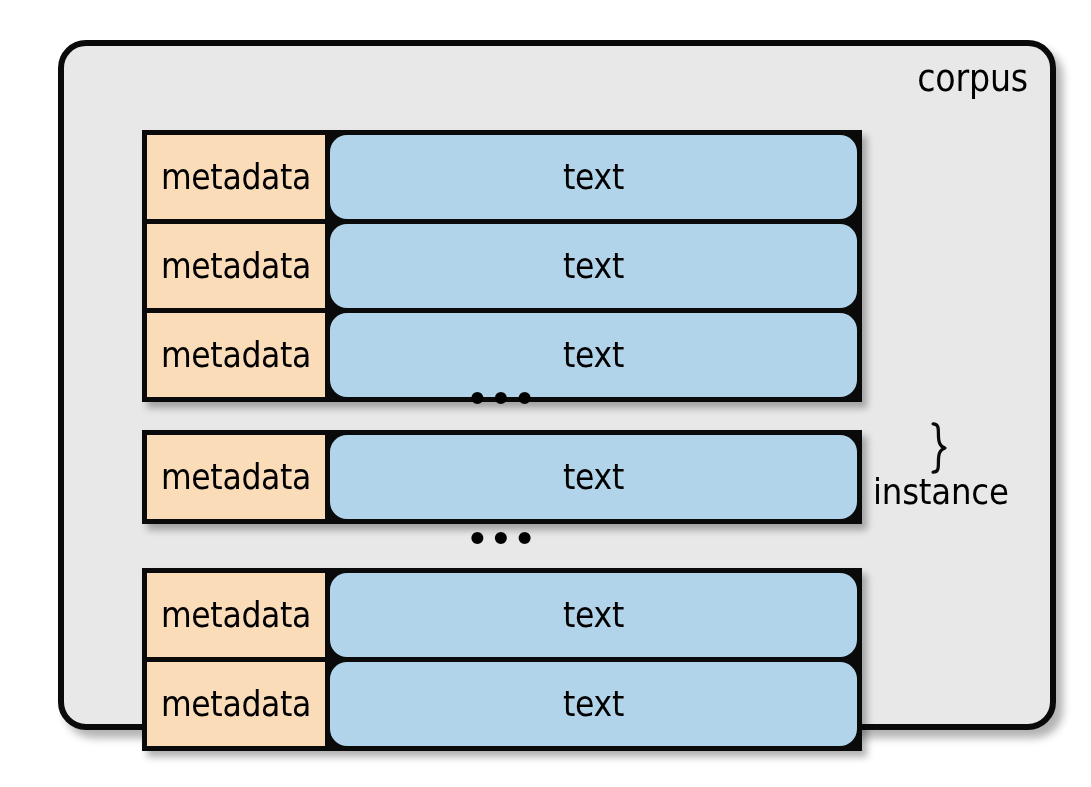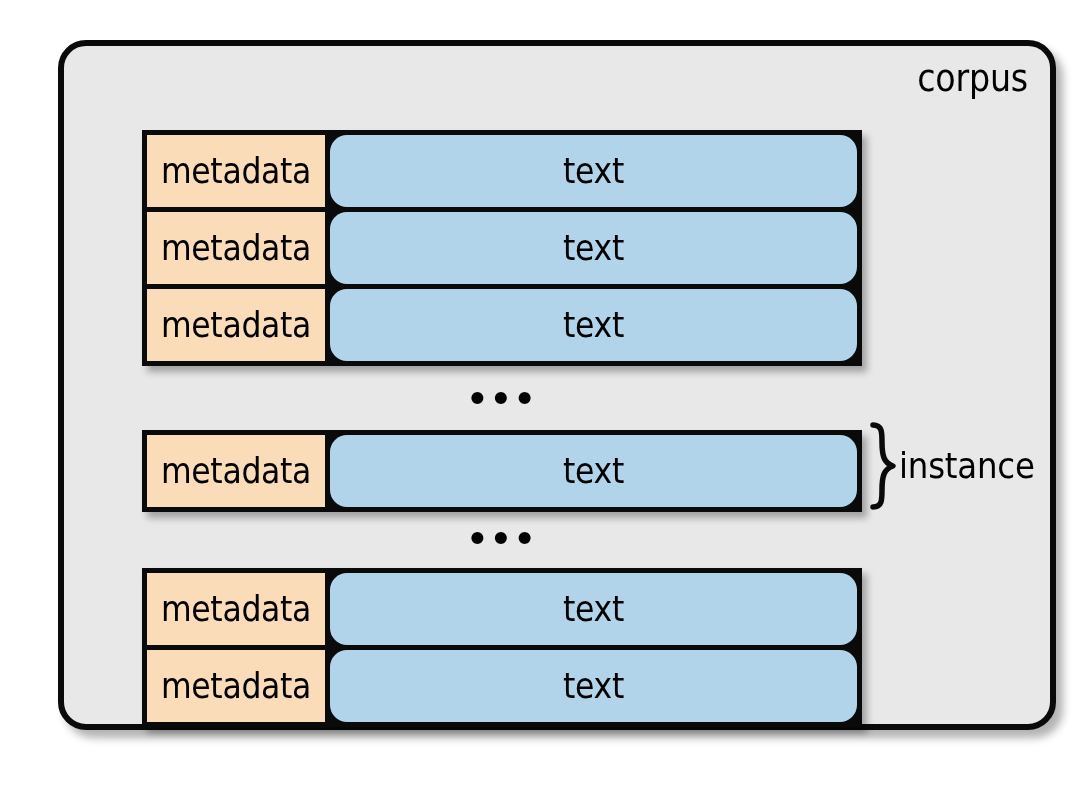--- a/index.html
+++ b/index.html
@@ -57,21 +57,21 @@
     border: 5px solid #0a0a0a;
     box-shadow: 5px 6px 7px rgba(0,0,0,0.30);
     background: #0a0a0a;
   }
   .group-top    { top: 84px;  width: 720px; }
   .group-middle { top: 384px; width: 720px; }
   .group-bottom { top: 522px; width: 720px; }
 
   .instance-row {
     display: flex;
-    height: 72px;
+    height: 84px;
     background: #0a0a0a;
     justify-content: center;
   }
   .instance-row + .instance-row {
     border-top: 5px solid #0a0a0a;
   }
 
   .cell {
     display: flex;
     align-items: center;
@@ -116,20 +116,21 @@
   .ellipsis-two { top: 476px; }
 
   
   .instance-annotation {
     position: absolute;
     left: 806px;
     top: 376px;
     height: 88px;
     display: flex;
     align-items: center;
+    flex-direction: column;
   }
   .brace-glyph {
     display: block;
     width: 26px;
     height: 88px;
   }
   .instance-label {
     font-family: "DejaVu Sans Condensed", "Liberation Sans Narrow", "Liberation Sans", sans-serif;
     font-stretch: condensed;
     font-size: 36px;

